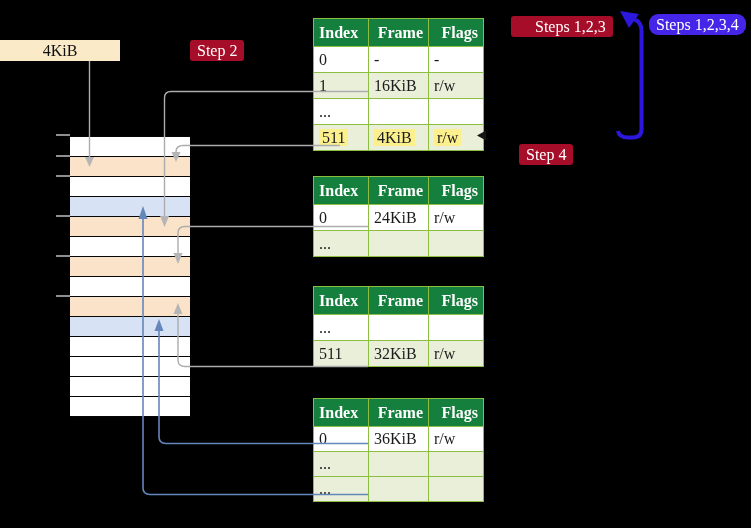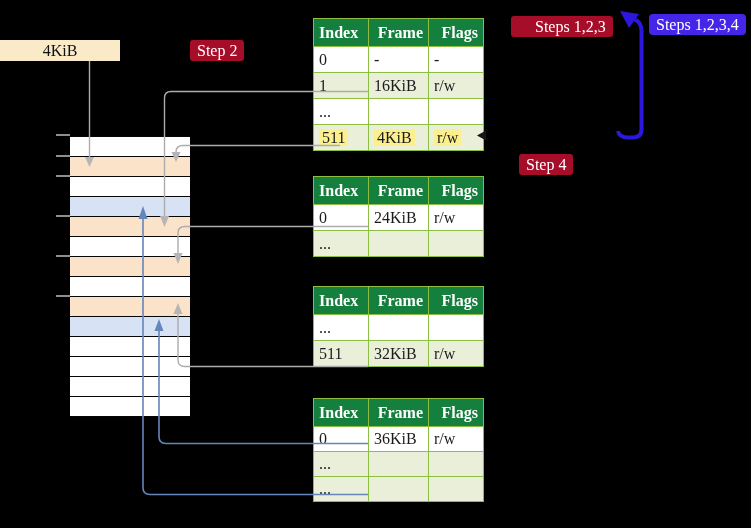--- a/index.html
+++ b/index.html
@@ -11,25 +11,25 @@
   .frame-box {
     position:absolute; left:0; top:40px; width:120px; height:21px;
     background:#FAEAC8; color:#111; font-size:16px; line-height:21px; text-align:center;
   }
   
   .badge {
     position:absolute; height:21px; line-height:21px; padding:0 7px;
     color:#fff; font-size:16px; border-radius:3px; white-space:nowrap;
   }
   .badge.red  { background:#A60D28; }
-  .badge.blue { background:#4526E8; border-radius:4px; }
+  .badge.blue { background:#4526E8; border-radius:9px; }
   #badge-step0    { left:190px; top:40px; }
   #badge-steps123 { left:511px; top:16px;padding-left:24px; }
   #badge-steps1234{ left:649px; top:14px; }
-  #badge-step4    { left:519px; top:154px; }
+  #badge-step4    { left:519px; top:144px; }
 
   
   #memory-column {
     position:absolute; left:70px; top:136px; width:120px; height:280px;
     border-bottom:1.5px solid #050505;
   }
   .mem-row { height:20px; box-sizing:border-box; border-top:1.5px solid #050505; }
   .mem-row.white { background:#FFFFFF; }
   .mem-row.peach { background:#FBE3C9; }
   .mem-row.blue  { background:#D7E3F4; }

